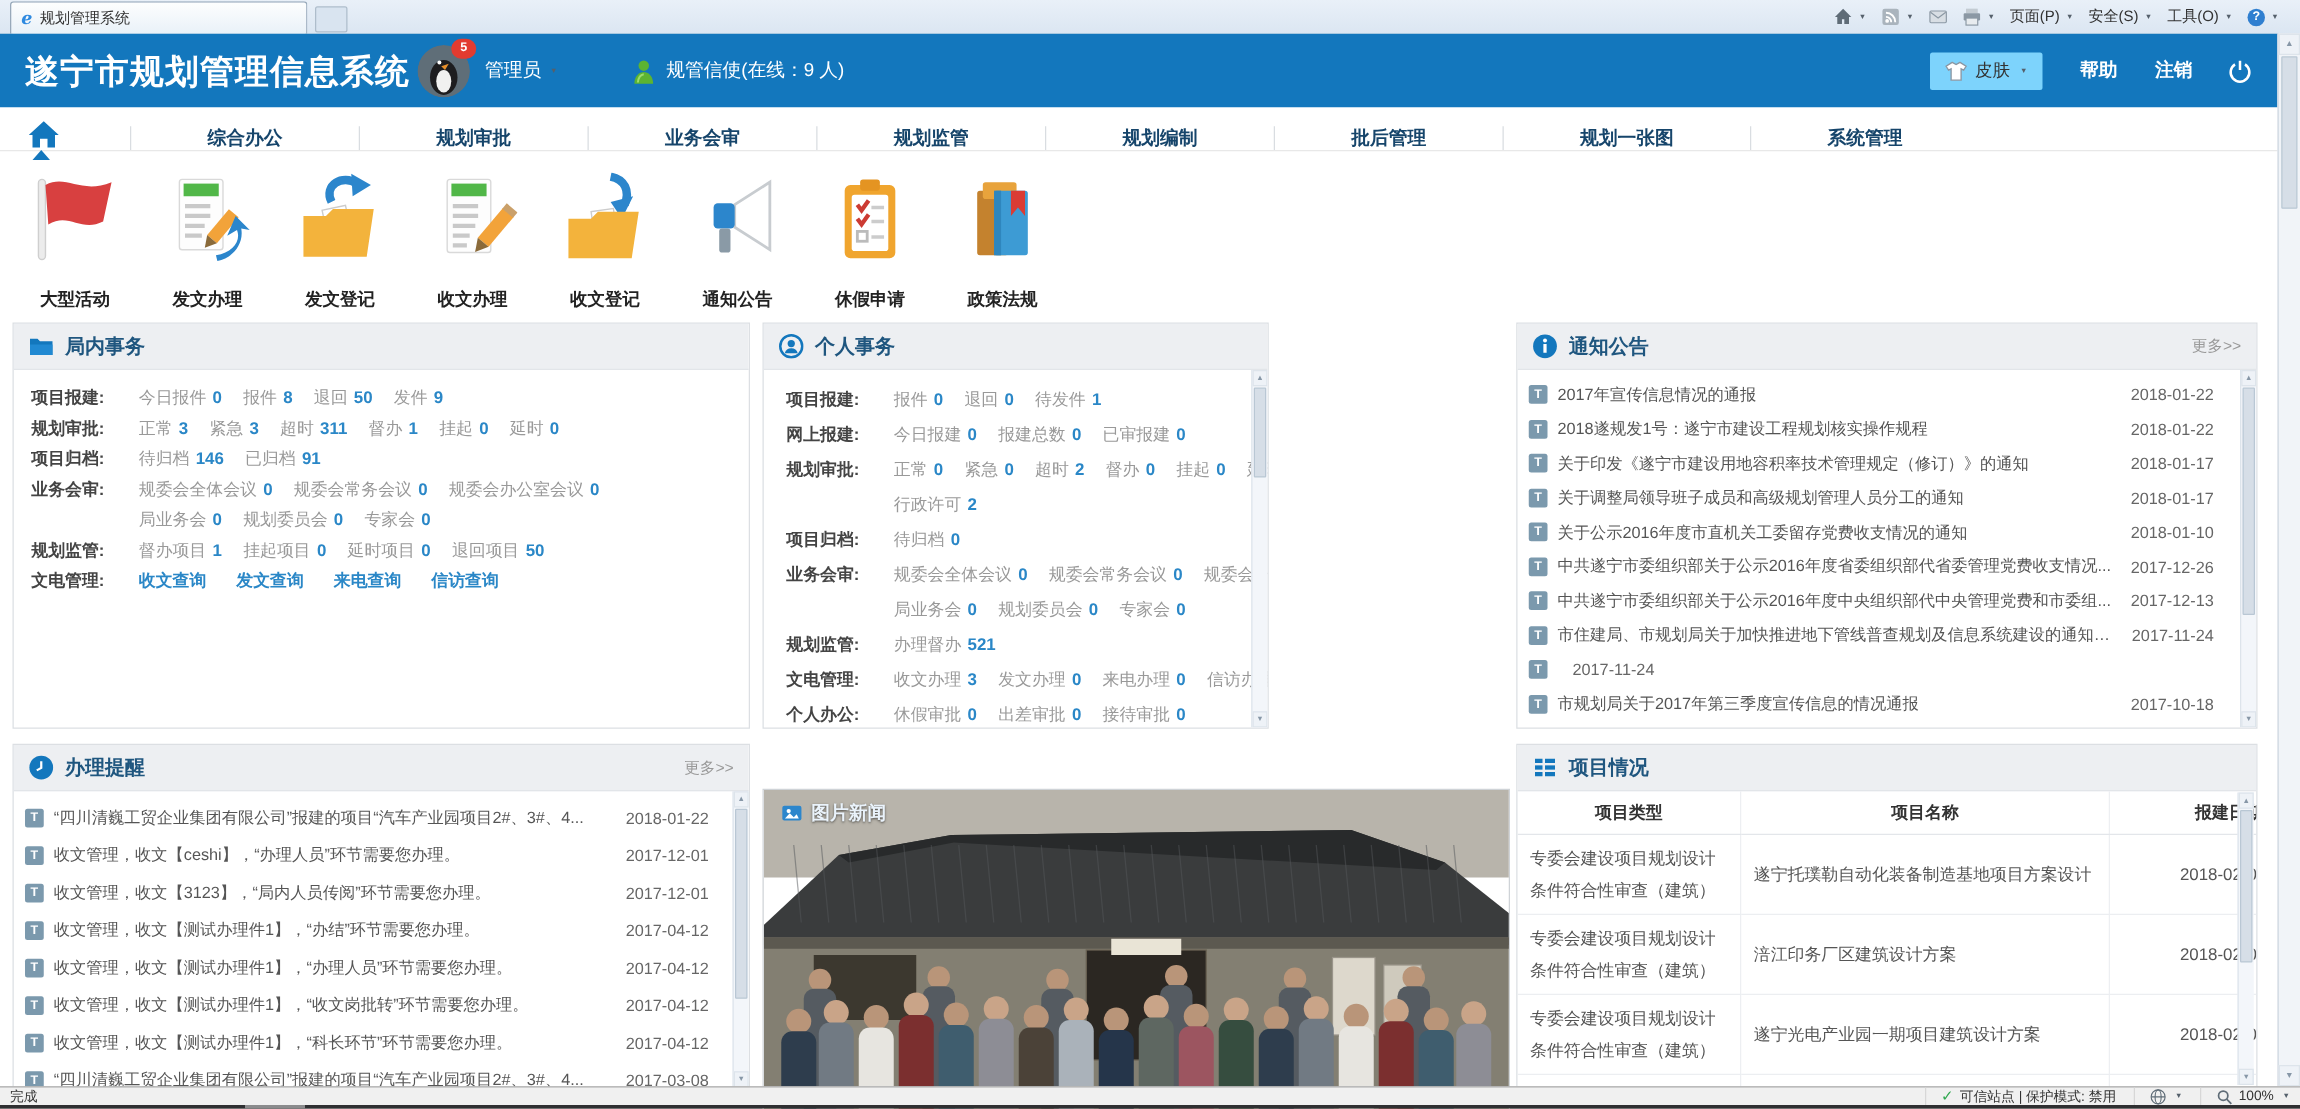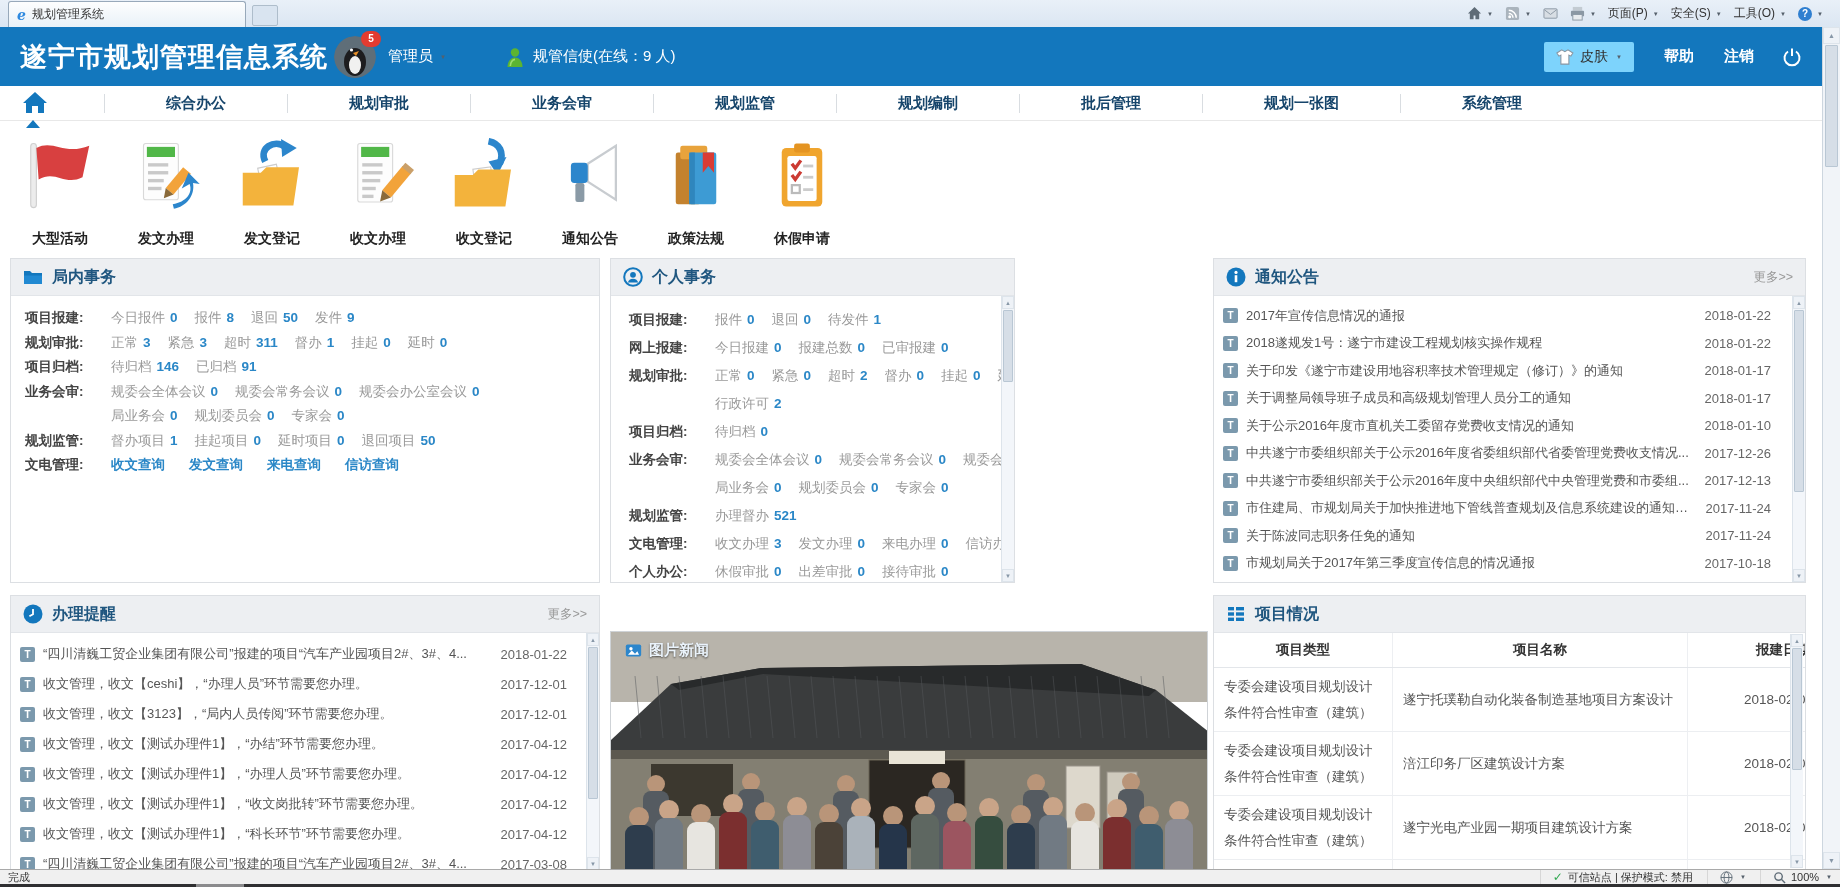--- a/index.html
+++ b/index.html
@@ -34,21 +34,21 @@
     justify-content:center;padding:0 2px;}
   .hdr-user{margin-left:12px;font-size:15px;display:flex;align-items:center;gap:5px;}
   .msgr{margin-left:58px;display:flex;align-items:center;gap:7px;font-size:15px;}
   .hdr-right{margin-left:auto;display:flex;align-items:center;}
   .skin-btn{background:#7dd3fc;border-radius:2px;color:#333;font-size:14px;display:flex;
     align-items:center;gap:6px;padding:6px 12px;}
   .hdr-link{margin-left:30px;font-size:15px;font-weight:bold;color:#fff;}
   .power{margin-left:28px;display:flex;}
   
   .nav{position:absolute;left:0;top:86px;width:1822px;height:34px;background:#fff;
-    border-bottom:1px solid #e8e8e8;display:flex;align-items:center;}
+    border-bottom:1px solid #e8e8e8;display:flex;align-items:flex-end;}
   .nav-home{width:104px;display:flex;align-items:center;padding-left:22px;box-sizing:border-box;}
   .nav-item{border-left:1px solid #d9dde1;display:flex;align-items:center;padding:0 61px;
     font-size:15px;font-weight:bold;color:#16456b;white-space:nowrap;}
   .nav-ind{position:absolute;left:26px;top:120px;width:0;height:0;
     border-left:7px solid transparent;border-right:7px solid transparent;border-bottom:8px solid #1377bd;}
   
   .shortcuts{position:absolute;left:12px;top:138px;display:flex;gap:10px;}
   .shortcut{width:96px;text-align:center;}
   .sc-icon{display:inline-flex;width:72px;height:74px;}
   .sc-cap{margin-top:14px;font-size:14px;font-weight:bold;color:#222;}
@@ -310,42 +310,42 @@
         </span><div class="sc-cap">收文登记</div></div>
       <div class="shortcut"><span class="sc-icon">
           <svg viewBox="0 0 64 64">
             <polygon points="30,22 55,6 55,54 30,38" fill="#fff" stroke="#c8ccd0" stroke-width="2"></polygon>
             <rect x="15" y="21" width="15" height="18" rx="3" fill="#2c86cc"></rect>
             <rect x="19" y="39" width="8" height="17" rx="2" fill="#8a9aa6"></rect>
           </svg>
         </span><div class="sc-cap">通知公告</div></div>
       <div class="shortcut"><span class="sc-icon">
           <svg viewBox="0 0 64 64">
-            <rect x="14" y="12" width="22" height="46" rx="2" fill="#c4822e"></rect>
-            <rect x="18" y="6" width="24" height="12" rx="2" fill="#e8a33c"></rect>
-            <rect x="26" y="12" width="24" height="46" rx="2" fill="#3d9bd4"></rect>
-            <rect x="26" y="12" width="5" height="46" fill="#2f86bd"></rect>
-            <polygon points="38,12 48,12 48,30 43,24 38,30" fill="#da3c34"></polygon>
-          </svg>
-        </span><div class="sc-cap">政策法规</div></div>
-      <div class="shortcut"><span class="sc-icon">
-          <svg viewBox="0 0 64 64">
             <rect x="14" y="8" width="36" height="52" rx="4" fill="#f0a52e"></rect>
             <rect x="19" y="15" width="26" height="40" rx="2" fill="#fff"></rect>
             <rect x="25" y="4" width="14" height="8" rx="2" fill="#e49422"></rect>
             <g stroke="#ccc" stroke-width="2.5">
               <line x1="33" y1="24" x2="42" y2="24"></line>
               <line x1="33" y1="34" x2="42" y2="34"></line>
               <line x1="33" y1="45" x2="42" y2="45"></line>
             </g>
             <path d="M23 22 l3 4 5 -7" stroke="#cc3b33" stroke-width="3" fill="none"></path>
             <path d="M23 32 l3 4 5 -7" stroke="#cc3b33" stroke-width="3" fill="none"></path>
             <rect x="23" y="41" width="7" height="7" fill="none" stroke="#bbb" stroke-width="2"></rect>
           </svg>
         </span><div class="sc-cap">休假申请</div></div>
+      <div class="shortcut"><span class="sc-icon">
+          <svg viewBox="0 0 64 64">
+            <rect x="14" y="12" width="22" height="46" rx="2" fill="#c4822e"></rect>
+            <rect x="18" y="6" width="24" height="12" rx="2" fill="#e8a33c"></rect>
+            <rect x="26" y="12" width="24" height="46" rx="2" fill="#3d9bd4"></rect>
+            <rect x="26" y="12" width="5" height="46" fill="#2f86bd"></rect>
+            <polygon points="38,12 48,12 48,30 43,24 38,30" fill="#da3c34"></polygon>
+          </svg>
+        </span><div class="sc-cap">政策法规</div></div>
     </div>
 
   <div class="panel" id="p-bureau">
     <div class="panel-h">
       <span class="p-ic">
           <svg viewBox="0 0 20 20">
             <path d="M1 4 h6 l2 2 h10 v11 h-18 z" fill="#1377bd"></path>
             <path d="M1 8.5 h18 v8.5 h-18 z" fill="#2189d2"></path>
           </svg>
         </span>
@@ -528,21 +528,20 @@
           <span class="feed-text">中共遂宁市委组织部关于公示2016年度中央组织部代中央管理党费和市委组...</span>
           <span class="feed-date">2017-12-13</span>
         </div>
         <div class="feed-row n-row">
           <span class="t-icon">T</span>
           <span class="feed-text">市住建局、市规划局关于加快推进地下管线普查规划及信息系统建设的通知（...</span>
           <span class="feed-date">2017-11-24</span>
         </div>
         <div class="feed-row n-row">
           <span class="t-icon">T</span>
-          <span class="feed-text">关于陈波同志职务任免的通知</span>
           <span class="feed-date">2017-11-24</span>
         </div>
         <div class="feed-row n-row">
           <span class="t-icon">T</span>
           <span class="feed-text">市规划局关于2017年第三季度宣传信息的情况通报</span>
           <span class="feed-date">2017-10-18</span>
         </div>
       </div>
     <div class="vscroll" style="right:0;top:37px;bottom:0">
       <div class="vs-btn">▲</div>

